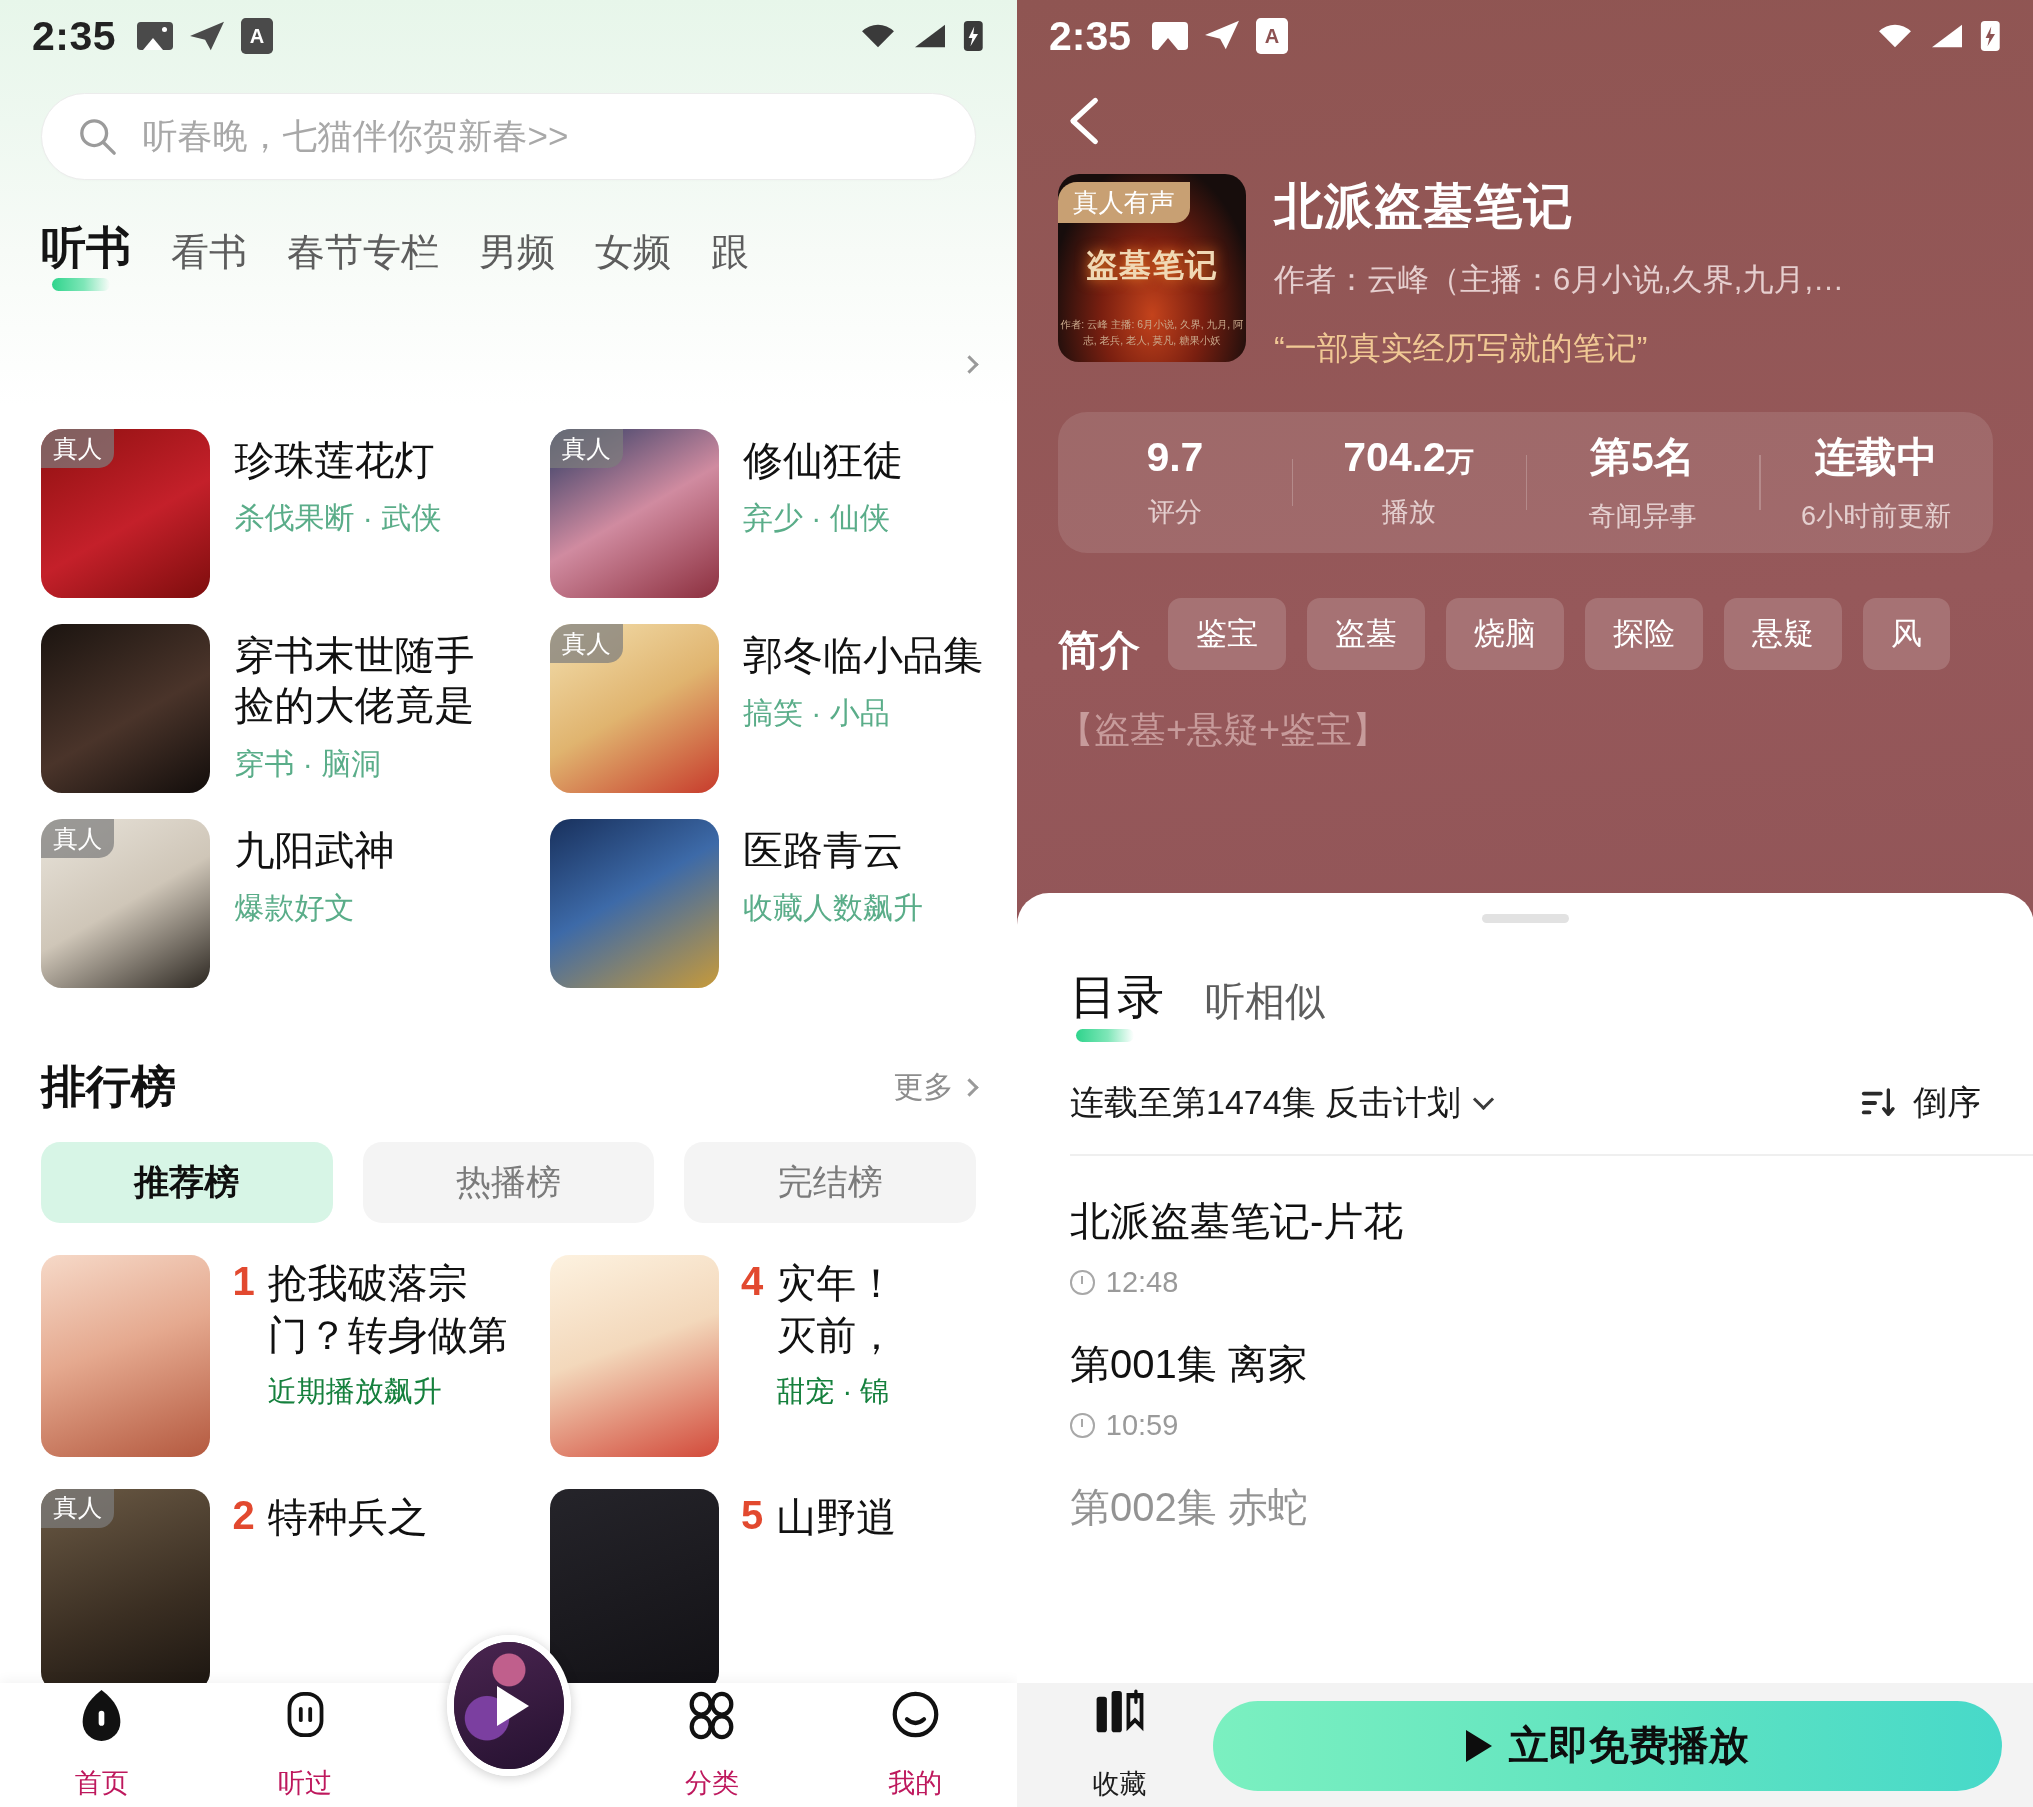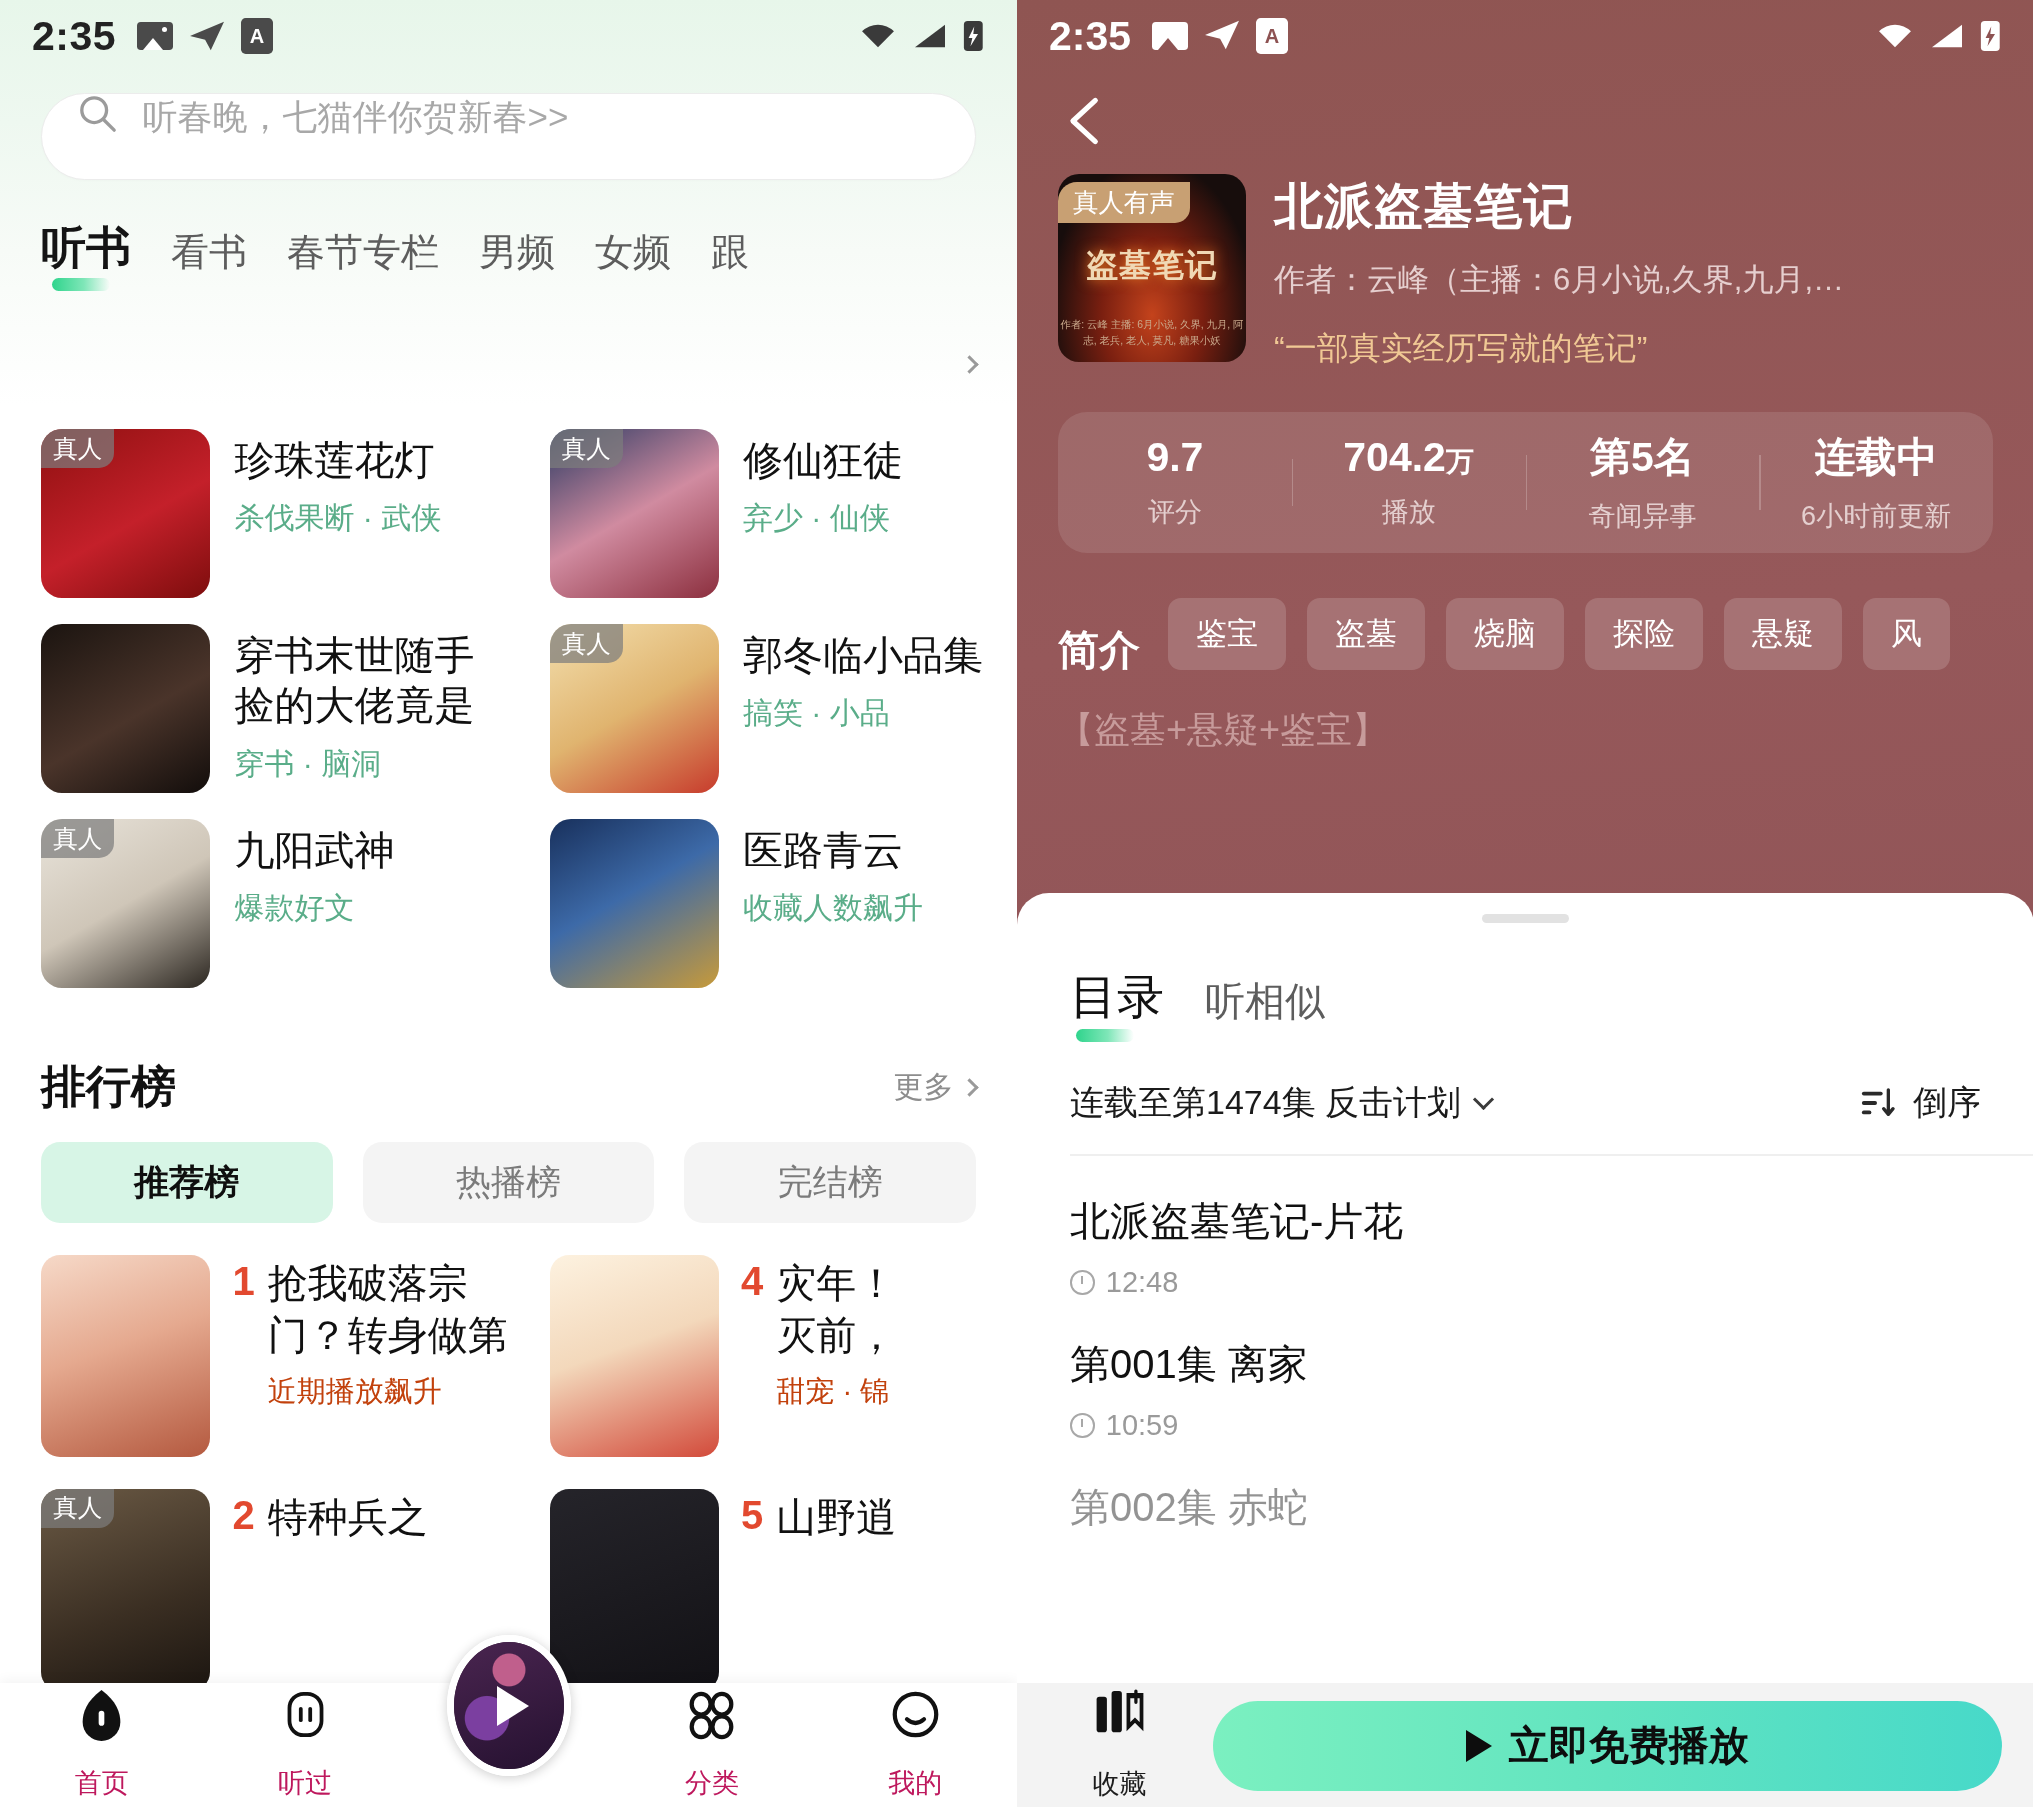--- a/index.html
+++ b/index.html
@@ -31,21 +31,21 @@
   .icon-photo::after{content:"";position:absolute;bottom:0;left:5.6px;width:0;height:0;border-left:10.4px solid transparent;border-right:10.4px solid transparent;border-bottom:12.2px solid #fff;}
   .icon-photo::before{content:"";position:absolute;top:4.7px;right:5.6px;width:5.6px;height:5.6px;border-radius:50%;background:#fff;}
   .icon-tg { width: 38px; height: 34px; position: relative; }
   .icon-tg svg { display:block; }
   .icon-alpha { width: 32px; height: 36px; background: #4a4a4a; border-radius: 4.7px; color: #fff;
       font-size: 20px; font-weight: bold; display:flex; align-items:center; justify-content:center; line-height:1;}
 
   .search-wrap { position: relative; z-index: 4; padding: 21px 41px 0 41px; }
   .searchbox {
     height: 87px; background: #fff; border: 1.4px solid #ececec; border-radius: 45px;
-    display: flex; padding: 0 36px; box-shadow: 0 0.9px 2.8px rgba(0,0,0,0.02);
+    display: flex; align-items: center; padding: 0 36px; box-shadow: 0 0.9px 2.8px rgba(0,0,0,0.02);
   }
   .search-ph { color: #a8a8a8; font-size: 35px; margin-left: 24.5px; white-space: nowrap; }
 
   .tabs {
     position: relative; z-index: 4; display: flex; align-items: flex-end;
     gap: 40px; padding: 40px 0 0 41px; overflow: hidden; height: 113px;
   }
   .tab { font-size: 38px; color: #5d5d5d; white-space: nowrap; position: relative; padding-bottom: 15px;}
   .tab.active { font-size: 45px; font-weight: bold; color: #141414; }
   .tab.active .tabline {
@@ -79,21 +79,21 @@
     flex: 1; height: 81px; border-radius: 19px; background: #f4f4f4; color: #7b7b7b;
     font-size: 35px; display: flex; align-items: center; justify-content: center;
   }
   .pill.active { background: #d7f5e6; color: #0f0f0f; font-weight: bold; }
 
   .rankrow { display: flex; align-items: flex-start; padding: 19px 0 13px 41px; }
   .rcover { width: 169px; height: 202px; border-radius: 19px; overflow: hidden; flex: none; position: relative;}
   .rnum { font-size: 40px; color: #e2492f; font-weight: bold; margin: 3.8px 13px 0 22.6px; flex: none;}
   .rmeta { padding-top: 1.9px; min-width: 0; overflow: hidden; }
   .rtitle { font-size: 40px; color: #111; line-height: 1.3; white-space: pre-line;}
-  .rsub { font-size: 29px; color: #c2410c; margin-top: 11.3px; white-space: nowrap;}
+  .rsub { font-size: 29px; color: #15803d; margin-top: 11.3px; white-space: nowrap;}
 
   
   .bottomnav {
     position: absolute; left: 0; bottom: 0; width: 1017px; height: 125px;
     background: #fff; display: flex; align-items: center; z-index: 20;
     box-shadow: 0 -1.9px 13px rgba(0,0,0,0.06);
   }
   .navitem { flex: 1; display: flex; flex-direction: column; align-items: center; gap: 9.4px; }
   .navlabel { font-size: 27px; color: #be185d; margin-top: 17px; }
   .navicon { height: 49px; display: flex; align-items: center; justify-content: center; }

